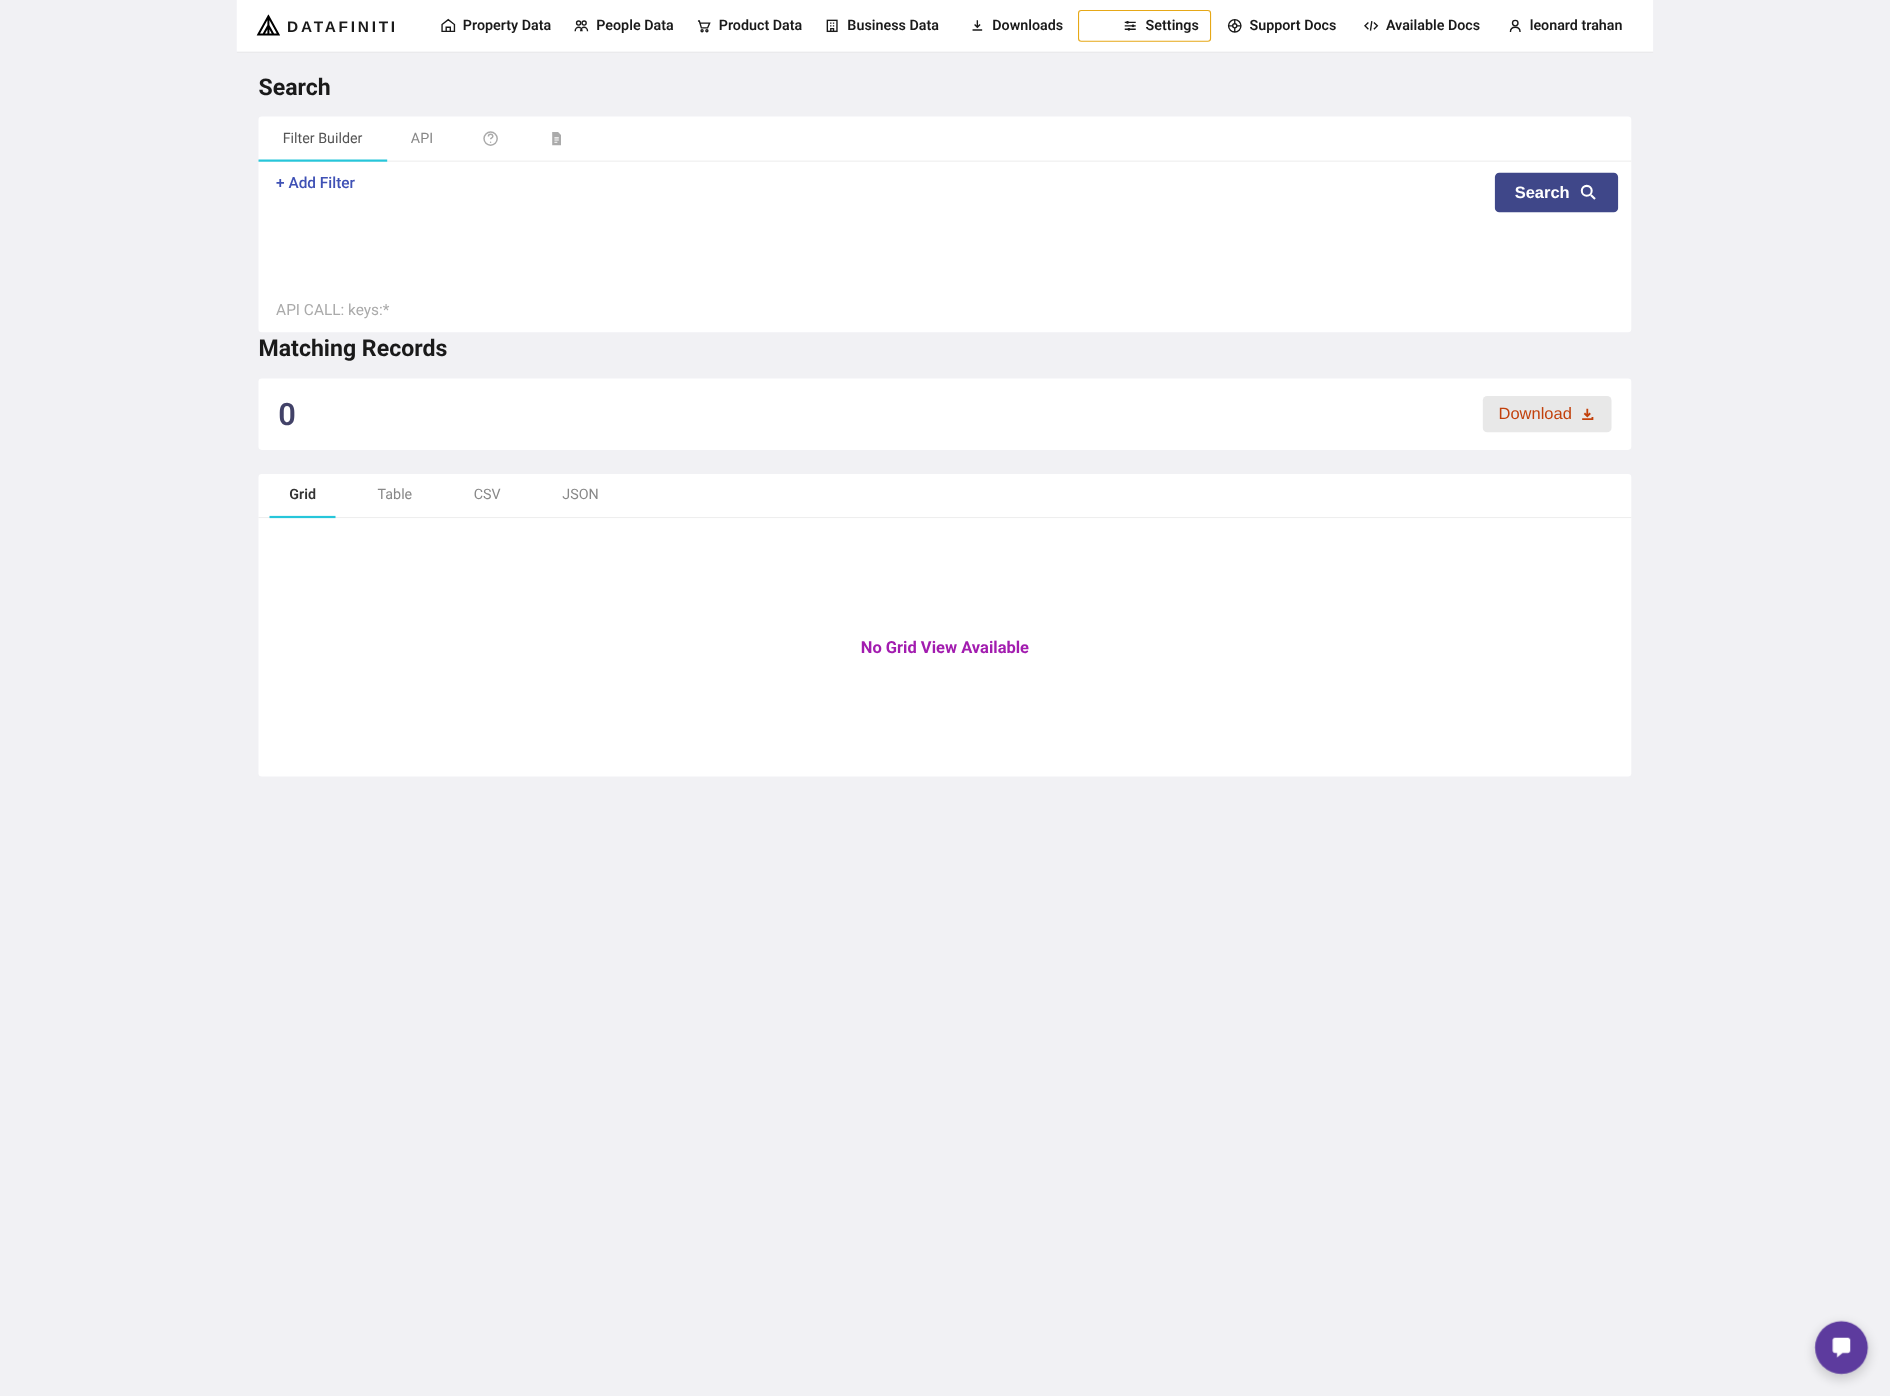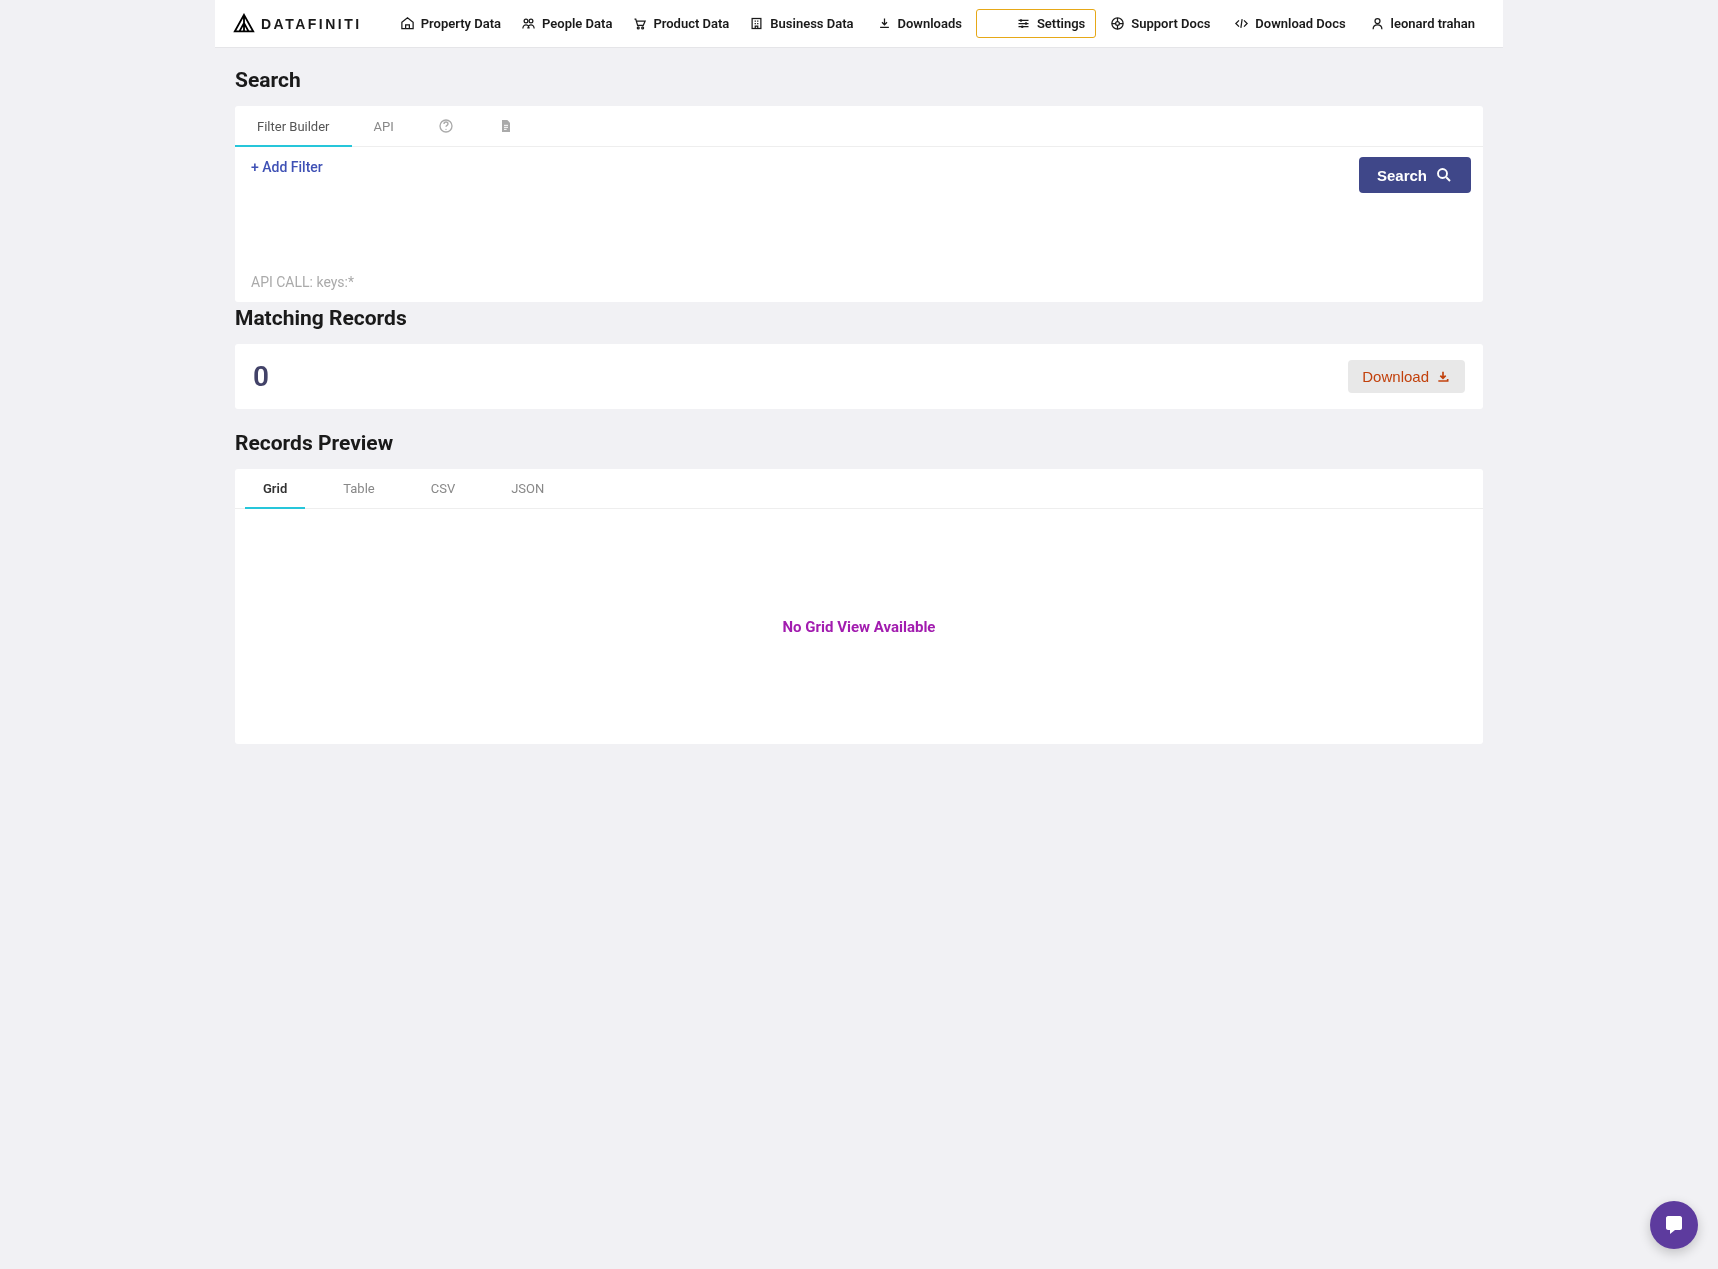--- a/index.html
+++ b/index.html
@@ -288,21 +288,21 @@
           <circle class="svg-icon" cx="12" cy="12" r="9"></circle>
           <circle class="svg-icon" cx="12" cy="12" r="3"></circle>
           <path class="svg-icon" d="M12 3 V9 M12 15 V21 M3 12 H9 M15 12 H21"></path>
         </svg>
       <span>Support Docs</span>
     </div>
     <div class="nav-item">
       <svg class="nav-icon" viewBox="0 0 24 24">
           <path class="svg-icon" d="M8 7 L3 12 L8 17 M16 7 L21 12 L16 17 M13 5 L11 19"></path>
         </svg>
-      <span>Download Docs</span>
+      <span>Available Docs</span>
     </div>
     <div class="nav-item">
       <svg class="nav-icon" viewBox="0 0 24 24">
           <circle class="svg-icon" cx="12" cy="8" r="4"></circle>
           <path class="svg-icon" d="M5 21 C5 16 8 14 12 14 C16 14 19 16 19 21"></path>
         </svg>
       <span>leonard trahan</span>
     </div>
   </nav>
 </header>
@@ -346,21 +346,20 @@
     <div class="record-count">0</div>
     <button class="download-btn">
       <span>Download</span>
       <svg width="16" height="16" viewBox="0 0 24 24">
           <path d="M12 4 V14 M8 10 L12 14 L16 10" fill="none" stroke="currentColor" stroke-width="2.5"></path>
           <path d="M5 18 H19 V15" fill="none" stroke="currentColor" stroke-width="2.5"></path>
         </svg>
     </button>
   </div>
 
-  <h2 class="section-title">Records Preview</h2>
   <div class="card">
     <div class="preview-tabs">
       <div class="preview-tab active">Grid</div>
       <div class="preview-tab">Table</div>
       <div class="preview-tab">CSV</div>
       <div class="preview-tab">JSON</div>
     </div>
     <div class="preview-body">
       <div class="no-grid">No Grid View Available</div>
     </div>

